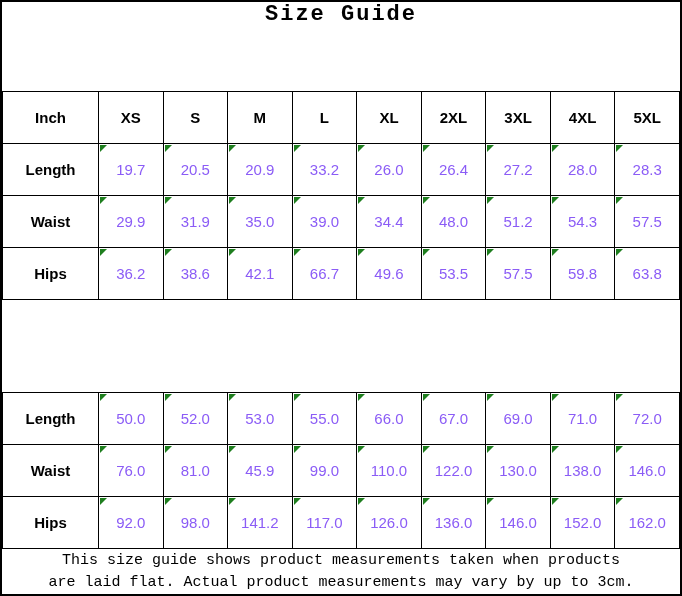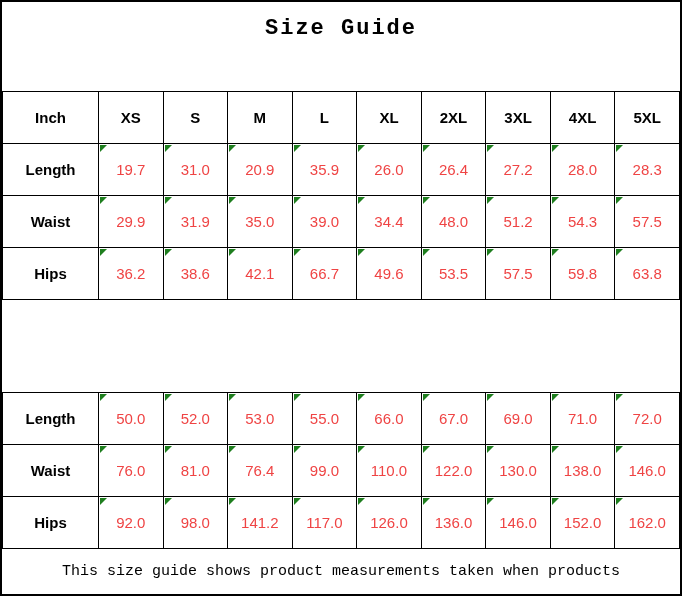--- a/index.html
+++ b/index.html
@@ -9,42 +9,42 @@
     font-family: "Liberation Sans", sans-serif;
   }
   .panel {
     width: 682px; height: 596px;
     border: 2px solid #000;
     display: flex; flex-direction: column;
     background: #fff;
   }
   .title-row {
     height: 53px; flex: 0 0 53px;
-    display: flex; align-items: center; justify-content: center;
+    display: flex; justify-content: center;
   }
   .title-row h1 {
     margin: 0;
     font-family: "Liberation Mono", monospace;
     font-size: 22px; font-weight: 600; letter-spacing: 2px;
     color: #000;
   }
   table.size-table {
     border-collapse: collapse; table-layout: fixed;
     width: 100%; flex: 0 0 auto; margin-top: 36px;
   }
   col.label-col { width: 96px; }
   .size-table th, .size-table td {
     border: 1px solid #000;
     height: 52px;
     text-align: center; vertical-align: middle;
     font-size: 15px; padding: 0;
   }
   .size-table th { font-weight: bold; color: #000; }
   .size-table td {
-    font-weight: normal; color: #ef4444;
+    font-weight: normal; color: #8b5cf6;
     position: relative;
   }
   .marker {
     position: absolute; top: 1px; left: 1px;
     width: 0; height: 0;
     border-top: 7px solid var(--marker-green, #1e7e1e);
     border-right: 7px solid transparent;
   }
   .spacer { height: 56px; flex: 0 0 56px; }
   .footer {
@@ -86,23 +86,23 @@
           <th>L</th>
           <th>XL</th>
           <th>2XL</th>
           <th>3XL</th>
           <th>4XL</th>
           <th>5XL</th>
         </tr>
         <tr>
           <th>Length</th>
           <td><span class="marker"></span><span>19.7</span></td>
-          <td><span class="marker"></span><span>31.0</span></td>
+          <td><span class="marker"></span><span>20.5</span></td>
           <td><span class="marker"></span><span>20.9</span></td>
-          <td><span class="marker"></span><span>35.9</span></td>
+          <td><span class="marker"></span><span>33.2</span></td>
           <td><span class="marker"></span><span>26.0</span></td>
           <td><span class="marker"></span><span>26.4</span></td>
           <td><span class="marker"></span><span>27.2</span></td>
           <td><span class="marker"></span><span>28.0</span></td>
           <td><span class="marker"></span><span>28.3</span></td>
         </tr>
         <tr>
           <th>Waist</th>
           <td><span class="marker"></span><span>29.9</span></td>
           <td><span class="marker"></span><span>31.9</span></td>
@@ -154,21 +154,21 @@
           <td><span class="marker"></span><span>66.0</span></td>
           <td><span class="marker"></span><span>67.0</span></td>
           <td><span class="marker"></span><span>69.0</span></td>
           <td><span class="marker"></span><span>71.0</span></td>
           <td><span class="marker"></span><span>72.0</span></td>
         </tr>
         <tr>
           <th>Waist</th>
           <td><span class="marker"></span><span>76.0</span></td>
           <td><span class="marker"></span><span>81.0</span></td>
-          <td><span class="marker"></span><span>76.4</span></td>
+          <td><span class="marker"></span><span>45.9</span></td>
           <td><span class="marker"></span><span>99.0</span></td>
           <td><span class="marker"></span><span>110.0</span></td>
           <td><span class="marker"></span><span>122.0</span></td>
           <td><span class="marker"></span><span>130.0</span></td>
           <td><span class="marker"></span><span>138.0</span></td>
           <td><span class="marker"></span><span>146.0</span></td>
         </tr>
         <tr>
           <th>Hips</th>
           <td><span class="marker"></span><span>92.0</span></td>
@@ -179,15 +179,16 @@
           <td><span class="marker"></span><span>136.0</span></td>
           <td><span class="marker"></span><span>146.0</span></td>
           <td><span class="marker"></span><span>152.0</span></td>
           <td><span class="marker"></span><span>162.0</span></td>
         </tr>
       </tbody>
   </table>
 
   <div class="footer">
     <div>This size guide shows product measurements taken when products</div>
+    <div>are laid flat. Actual product measurements may vary by up to 3cm.</div>
   </div>
 
 </div>
 
 </body></html>

